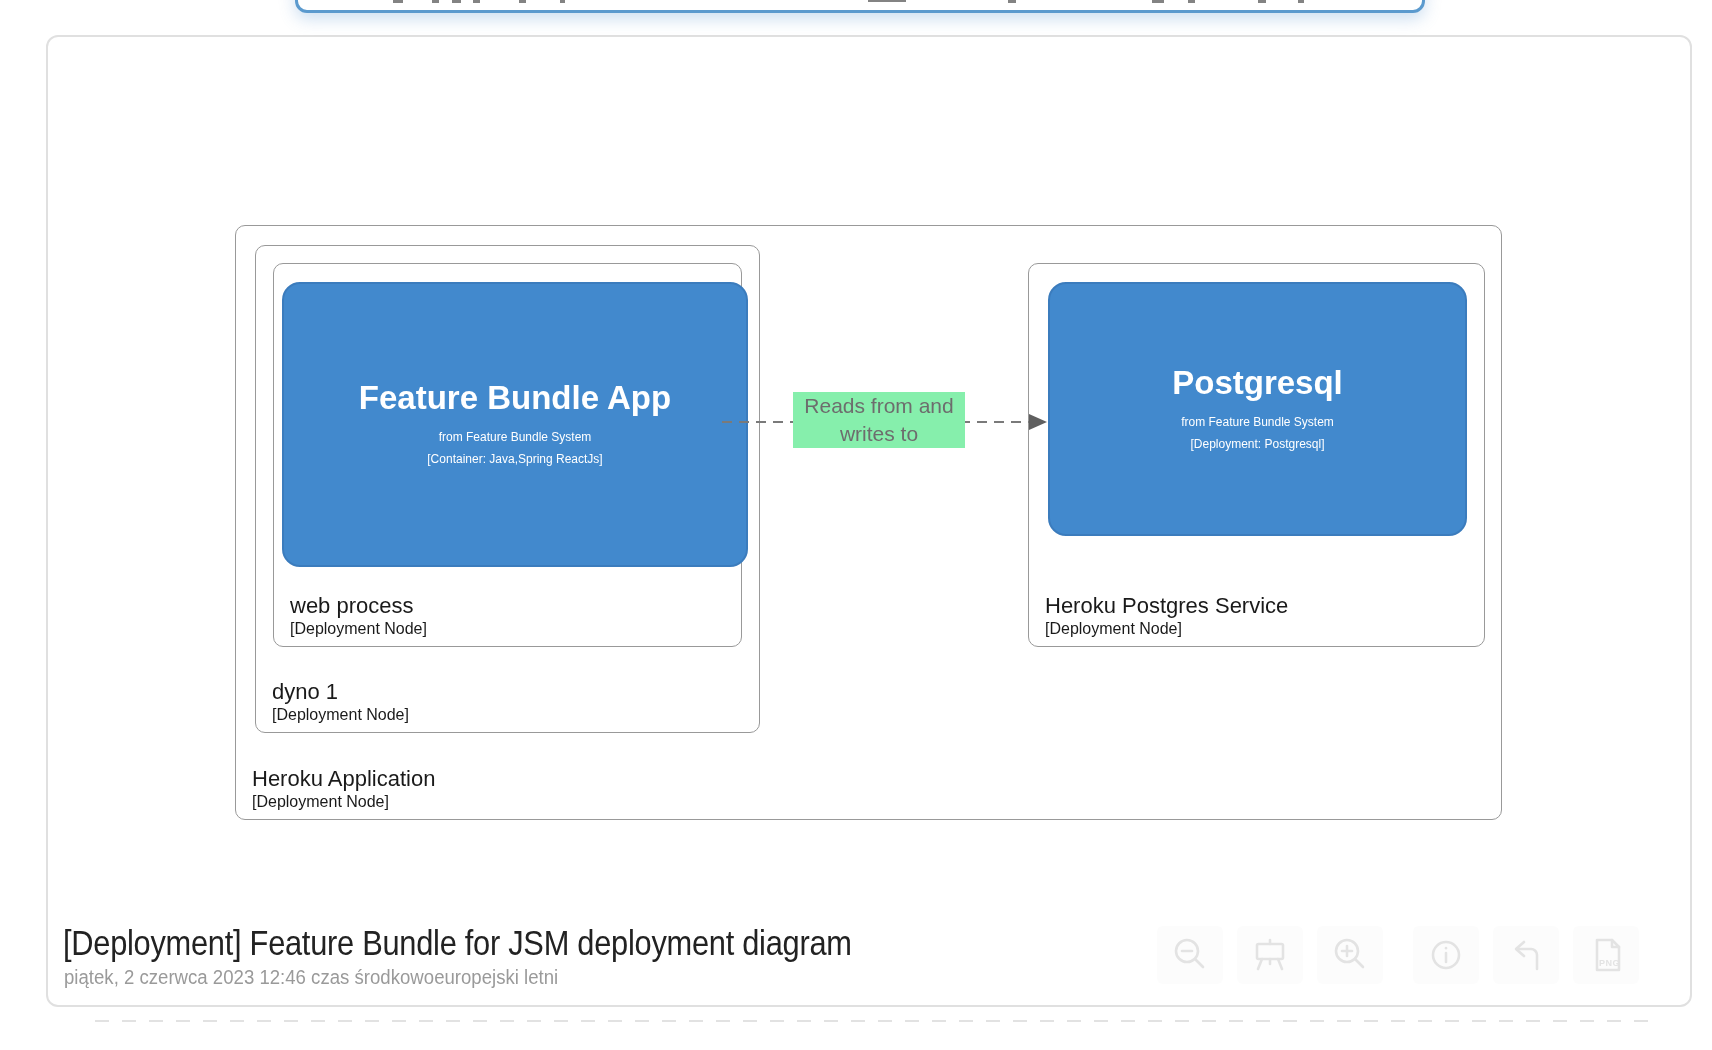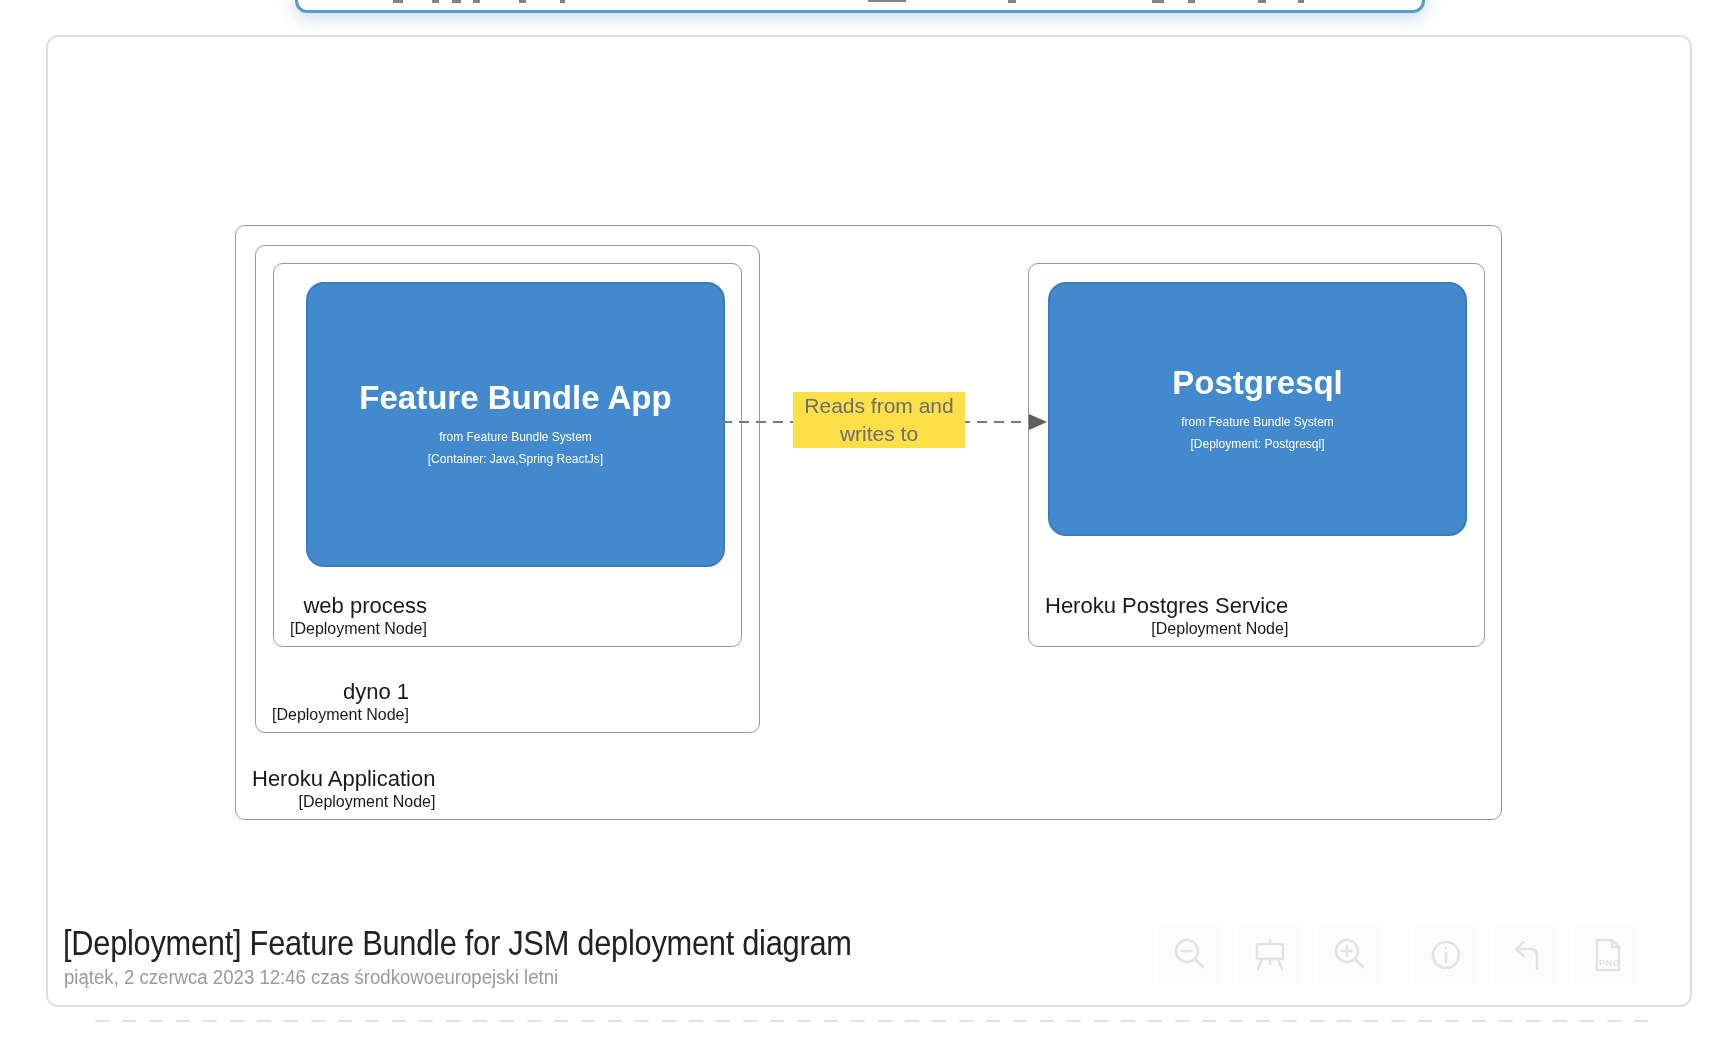--- a/index.html
+++ b/index.html
@@ -13,45 +13,45 @@
            background:#fff; border:2px solid #e0e0e0; border-radius:12px; }
 
   
   .top-input { position:absolute; left:295px; top:-44px; width:1130px; height:57px;
                background:#fff; border:3px solid #5b9ace; border-radius:12px;
                box-shadow:0 6px 16px rgba(90,150,210,.30); z-index:5; }
   .frag { position:absolute; top:0; height:3px; background:#5a5a5a; opacity:.75; z-index:6; }
 
   
   .node { position:absolute; background:#fff; border:1px solid #999; border-radius:10px; }
-  .node-label { position:absolute; left:16px; bottom:8px; color:#1a1a1a;text-align:right; }
+  .node-label { position:absolute; left:16px; bottom:8px; color:#1a1a1a; }
   .node-name { font-size:22px; line-height:26px; }
   .node-meta { font-size:16px; line-height:19px; }
 
   #node-heroku-app { left:235px; top:225px; width:1267px; height:595px; }
   #node-dyno       { left:255px; top:245px; width:505px;  height:488px; }
   #node-web        { left:273px; top:263px; width:469px;  height:384px; }
   #node-hps        { left:1028px; top:263px; width:457px; height:384px; }
 
   
   .container-box { position:absolute; background:#4289cd; border:2px solid #3b7cbd; border-radius:18px;
                    color:#fff; display:flex; flex-direction:column; align-items:center; justify-content:center;
                    text-align:center; }
-  #box-fba { left:306px;  top:282px; width:419px; height:285px; }
+  #box-fba { left:282px;  top:282px; width:466px; height:285px; }
   #box-pg  { left:1048px; top:282px; width:419px; height:254px; }
   .container-name { font-size:33px; line-height:38px; font-weight:bold; margin-bottom:9px; }
   .container-sub  { font-size:12px; line-height:22px; }
 
   
   .rel-line { position:absolute; left:722px; top:421px; width:310px; height:2px;
               background:repeating-linear-gradient(90deg,#7a7a7a 0 10px,transparent 10px 17px); }
   .rel-arrowhead { position:absolute; left:1029px; top:414px; width:0; height:0;
                    border-top:8px solid transparent; border-bottom:8px solid transparent;
                    border-left:18px solid #5f5f5f; }
-  .rel-label { position:absolute; left:793px; top:392px; width:172px; background:#fde047;
+  .rel-label { position:absolute; left:793px; top:392px; width:172px; background:#86efac;
                color:#6d6d6d; font-size:21px; line-height:28px; text-align:center; padding:0 4px; }
 
   
   .footer-title { position:absolute; left:63px; top:924px; font-size:35px; line-height:38px;
                   color:#222; letter-spacing:-.3px; transform:scaleX(.88); transform-origin:0 50%;
                   white-space:nowrap; }
   .footer-time  { position:absolute; left:64px; top:964px; font-size:20px; line-height:26px;
                   color:#9a9a9a; transform:scaleX(.93); transform-origin:0 50%; white-space:nowrap; }
 
   

